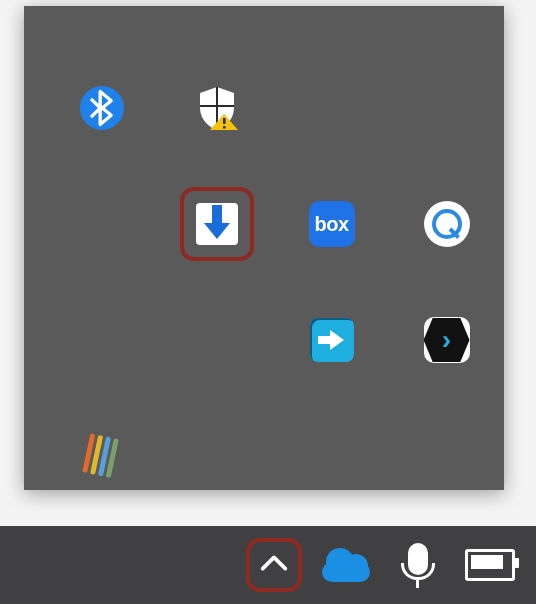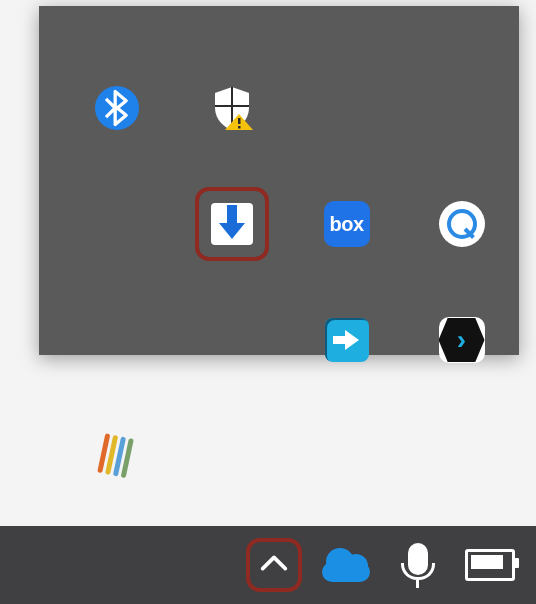--- a/index.html
+++ b/index.html
@@ -8,24 +8,24 @@
     width: 536px;
     height: 604px;
     background: #f4f4f4;
     font-family: "Segoe UI", sans-serif;
     overflow: hidden;
   }
 
   
   .flyout {
     position: absolute;
-    left: 39px;
+    left: 24px;
     top: 6px;
     width: 480px;
-    height: 349px;
+    height: 484px;
     background: #5a5a5a;
     box-shadow: 0 4px 18px rgba(0,0,0,0.35);
   }
 
   .flyout-grid {
     padding-top: 44px;
     padding-left: 20px;
   }
 
   .flyout-row {

